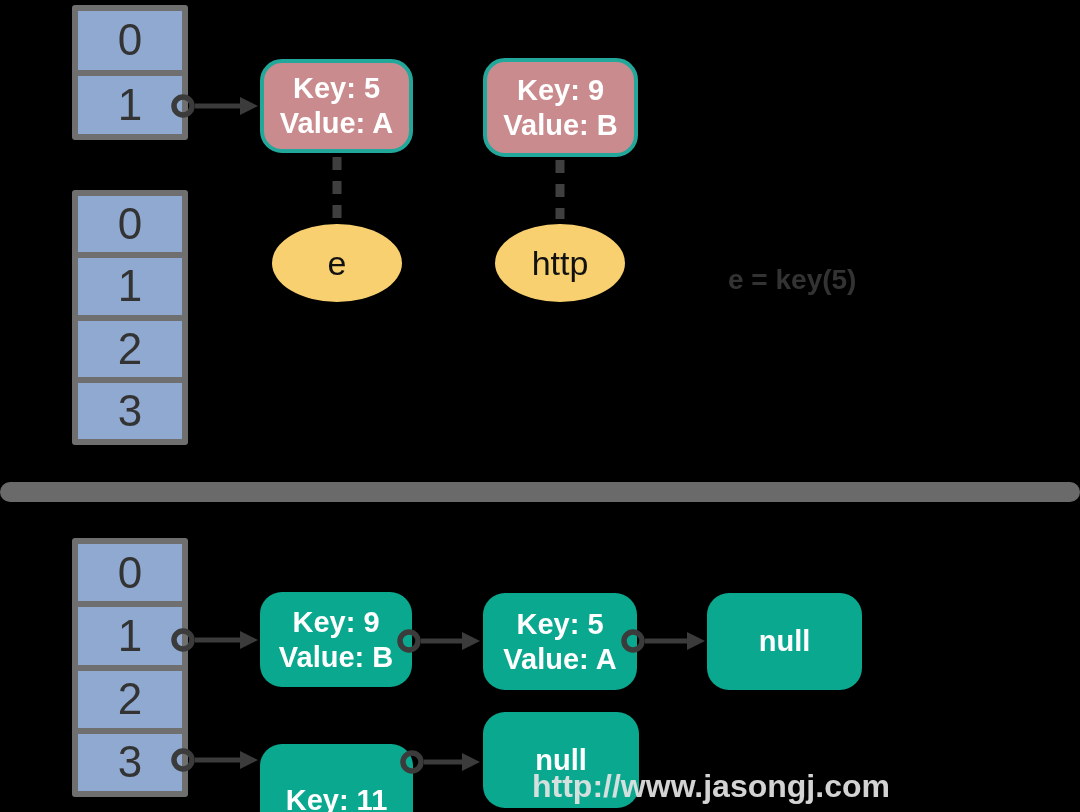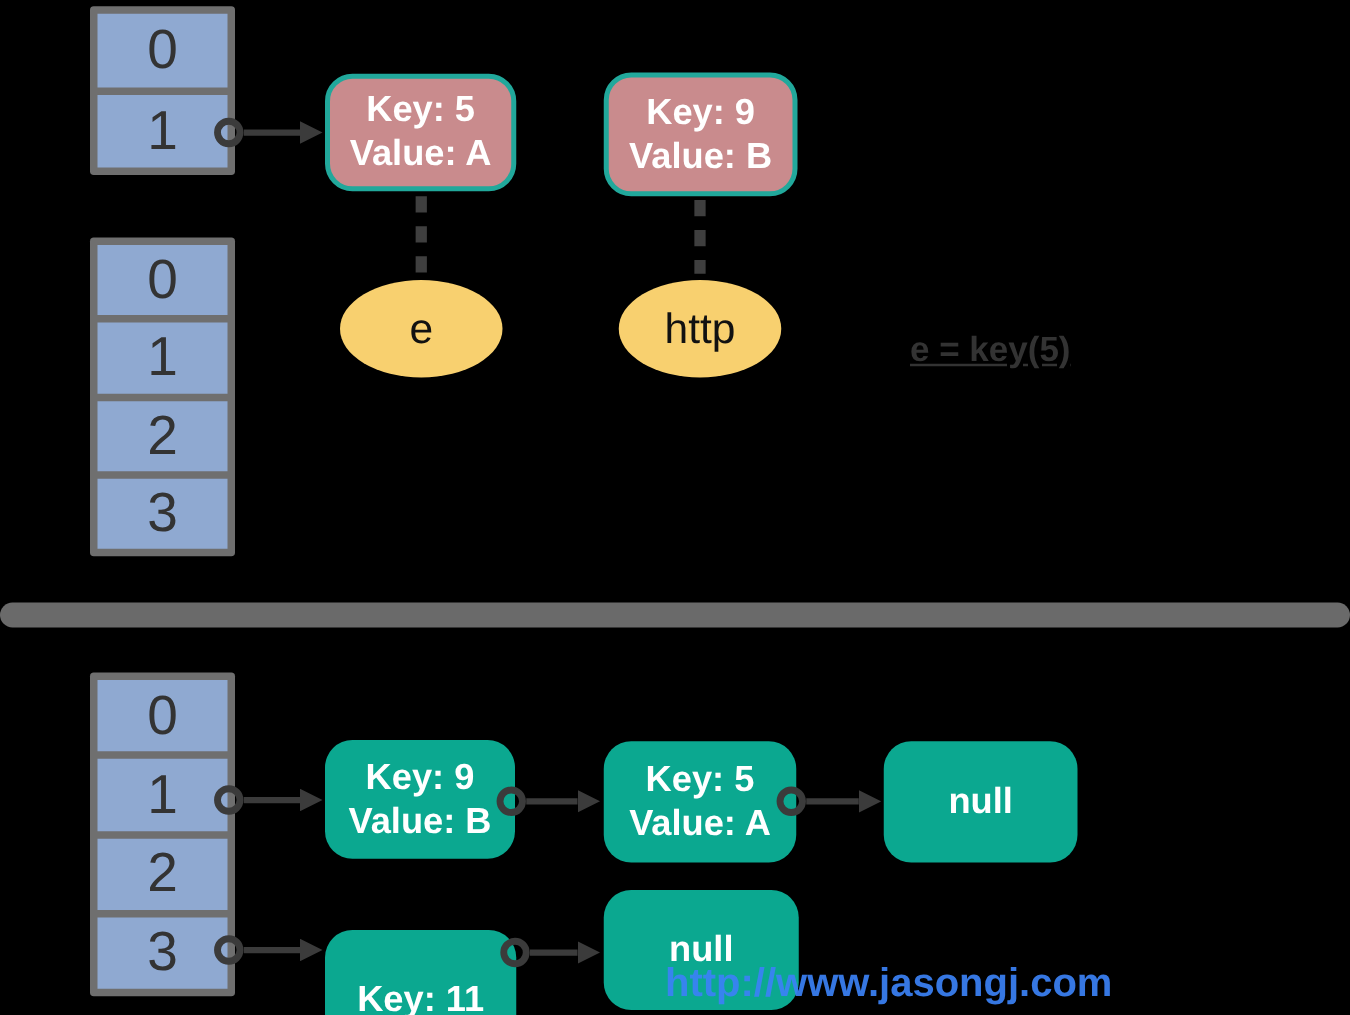--- a/index.html
+++ b/index.html
@@ -39,31 +39,31 @@
   
   .ellipse {
     position:absolute; background:#F8D06F; border-radius:50%; z-index:2;
     display:flex; align-items:center; justify-content:center; font-size:34px; color:#111;
   }
   #e1 { left:272px; top:224px; width:130px; height:78px; }
   #e2 { left:495px; top:224px; width:130px; height:78px; }
 
   .annotation {
     position:absolute; left:728px; top:262px;
-    font-size:28px; font-weight:bold; color:#333; line-height:36px; white-space:nowrap;text-decoration:underline;
+    font-size:28px; font-weight:bold; color:#333; line-height:36px; white-space:nowrap;
   }
 
   .divider {
     position:absolute; left:0; top:482px; width:1080px; height:20px;
     background:#6A6A6A; border-radius:10px;
   }
 
   .watermark {
     position:absolute; left:532px; top:768px; z-index:6;
-    font-size:32px; font-weight:bold; color:#3b82f6; opacity:0.92; white-space:nowrap;
+    font-size:32px; font-weight:bold; color:#e5e5e5; opacity:0.92; white-space:nowrap;
   }
 
   svg.overlay { position:absolute; left:0; top:0; z-index:4; }
 </style>
 </head>
 <body>
 
 <div class="stage">
 
   <div class="array" id="arr-a">

